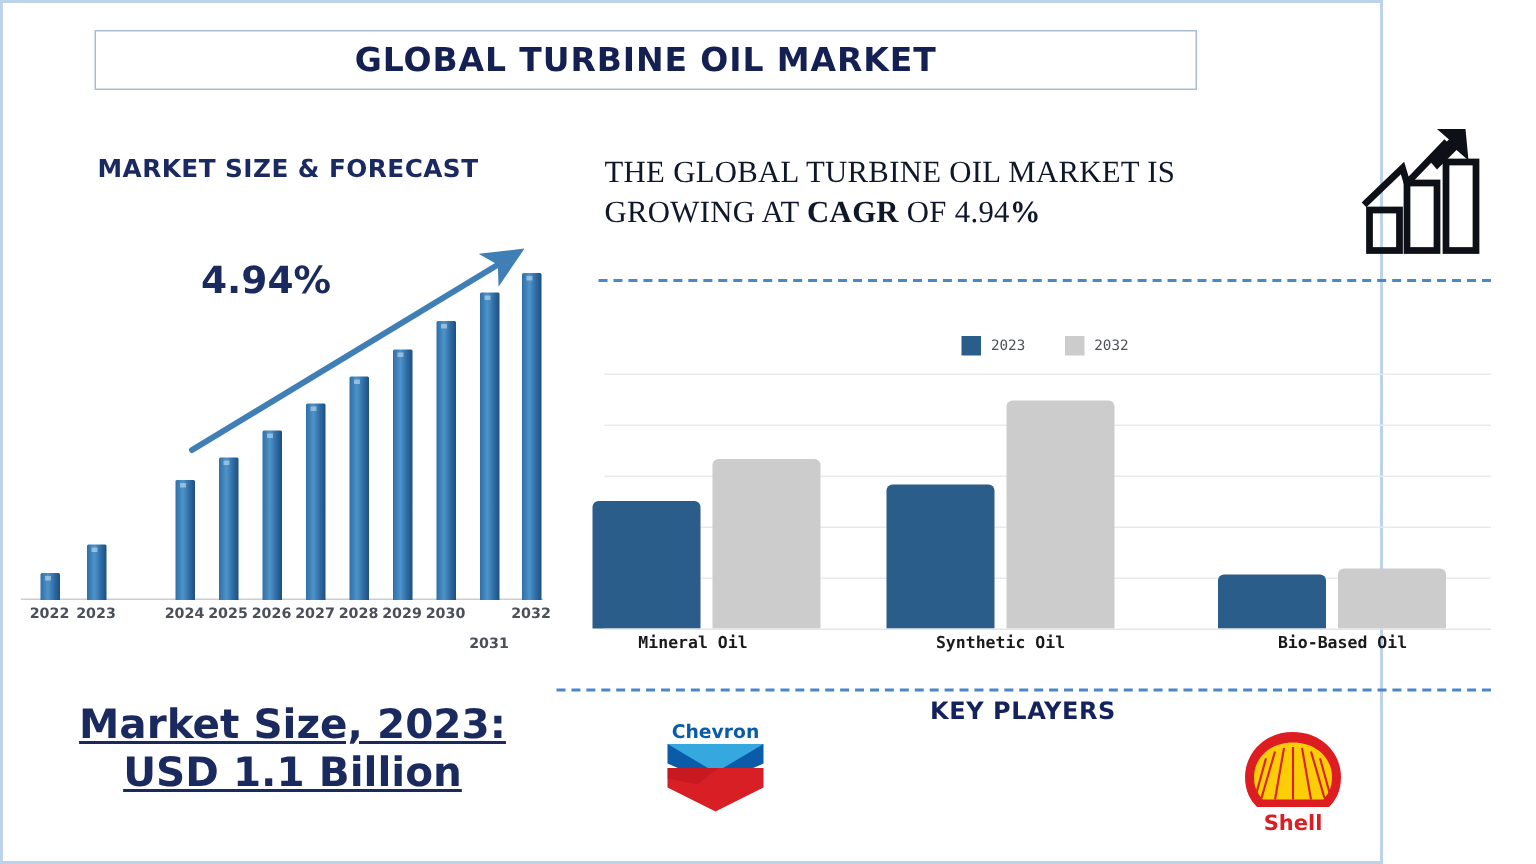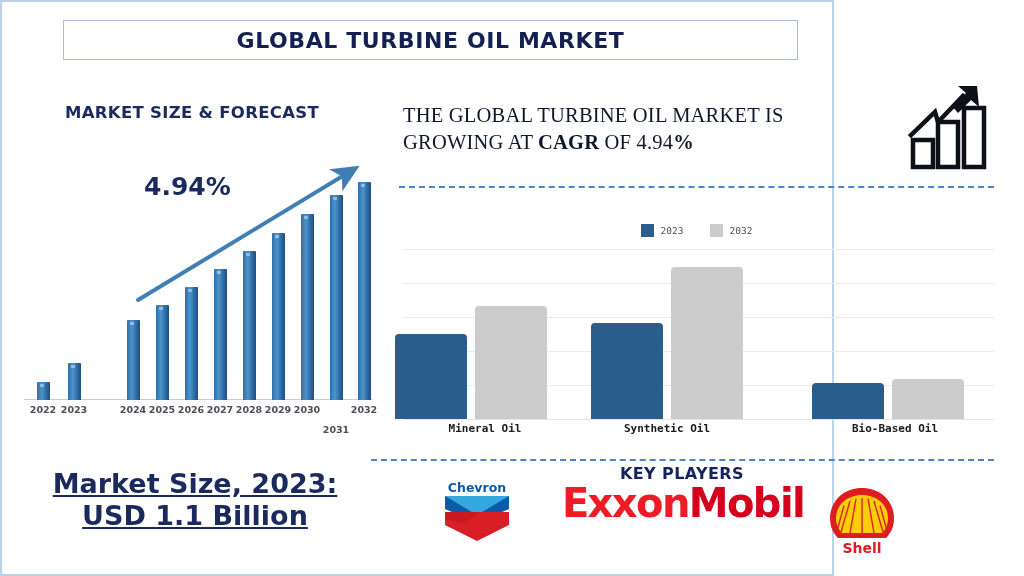--- a/index.html
+++ b/index.html
@@ -4,21 +4,21 @@
 <style>
   html,body{margin:0;padding:0;}
   body{
     width:1024px;height:576px;
     background:#ffffff;
     font-family:"Liberation Sans",sans-serif;
     overflow:hidden;
   }
   #page{
     position:relative;
-    width:834px;height:576px;
+    width:922px;height:576px;
     box-sizing:border-box;
     border:2px solid #bcd3ea;
     background:#ffffff;
   }
 
   
   .title-box{
     position:absolute;left:61px;top:18px;width:735px;height:40px;
     box-sizing:border-box;
     border:1px solid #a9bcd4;
@@ -34,21 +34,21 @@
   
   .ms-label{
     position:absolute;left:63px;top:101px;
     font-size:16.5px;font-weight:bold;color:#1b2a5e;
     letter-spacing:0.3px;
     font-family:"DejaVu Sans",sans-serif;
     white-space:nowrap;
   }
 
   .left-chart{
-    position:absolute;left:14px;top:150px;width:358px;height:272px;
+    position:absolute;left:4px;top:150px;width:358px;height:272px;
   }
   .lc-baseline{
     position:absolute;left:8px;bottom:24px;width:348px;height:1px;background:#c9cdd4;
   }
   .lc-cagr{
     position:absolute;left:128px;top:20px;
     font-size:25px;font-weight:bold;color:#1b2a5e;
     font-family:"DejaVu Sans",sans-serif;
   }
   .lc-bars{
@@ -239,38 +239,35 @@
       <div class="bt-grid" style="top: 136px;"></div>
       <div class="bt-bar" style="background: rgb(42, 93, 138); width: 72px; height: 85px; left: -8px;"></div>
       <div class="bt-bar" style="background: rgb(204, 204, 204); width: 72px; height: 112.737px; left: 72px;"></div>
       <div class="bt-bar" style="background: rgb(42, 93, 138); width: 72px; height: 95.7368px; left: 188px;"></div>
       <div class="bt-bar" style="background: rgb(204, 204, 204); width: 72px; height: 152.105px; left: 268px;"></div>
       <div class="bt-bar" style="background: rgb(42, 93, 138); width: 72px; height: 35.7895px; left: 409px;"></div>
       <div class="bt-bar" style="background: rgb(204, 204, 204); width: 72px; height: 40.2632px; left: 489px;"></div>
     </div>
   <div class="bt-axis"></div>
   <div class="bt-catlabels" id="bt-catlabels">
-      <div class="bt-cat" style="left: 82px;">Mineral Oil</div>
+      <div class="bt-cat" style="left: 59px;">Mineral Oil</div>
       <div class="bt-cat" style="left: 264px;">Synthetic Oil</div>
       <div class="bt-cat" style="left: 492px;">Bio-Based Oil</div>
     </div>
 
   <div class="kp-title">KEY PLAYERS</div>
 
   <svg class="logo-chevron" viewBox="0 0 76 66">
     <text x="38" y="13" text-anchor="middle" font-family="DejaVu Sans, sans-serif" font-size="12.5" font-weight="bold" fill="#0b5ca8">Chevron</text>
     <path d="M6 17 L70 17 L70 30 L38 44 L6 30 Z" fill="#0b5ca8"></path>
     <path d="M6 17 L70 17 L38 36 Z" fill="#35a8e0"></path>
     <path d="M6 33 L70 33 L70 46 L38 62 L6 46 Z" fill="#d81f26"></path>
     <path d="M6 33 L40 33 L26 44 L6 40 Z" fill="#b5121b" opacity="0.45"></path>
   </svg>
 
-  <div class="logo-exxon">
-    <span class="exxon-word"><span>E</span><span>xx</span><span>on</span><span class="mobil">Mobil</span></span>
-  </div>
 
   <svg class="logo-shell" viewBox="0 0 84 72">
     <path d="M42 4 C62 4 74 19 74 34 C74 44 70 50 66 54 L18 54 C14 50 10 44 10 34 C10 19 22 4 42 4 Z" fill="#dd1d21"></path>
     <path d="M42 11 C58 11 68 22 68 34 C68 42 65 46 62 49 L22 49 C19 46 16 42 16 34 C16 22 26 11 42 11 Z" fill="#fbce07"></path>
     <g stroke="#dd1d21" stroke-width="1.4">
       <path d="M42 14 L42 49"></path>
       <path d="M36 14.6 L30 49"></path>
       <path d="M48 14.6 L54 49"></path>
       <path d="M30 17 L21 48"></path>
       <path d="M54 17 L63 48"></path>

